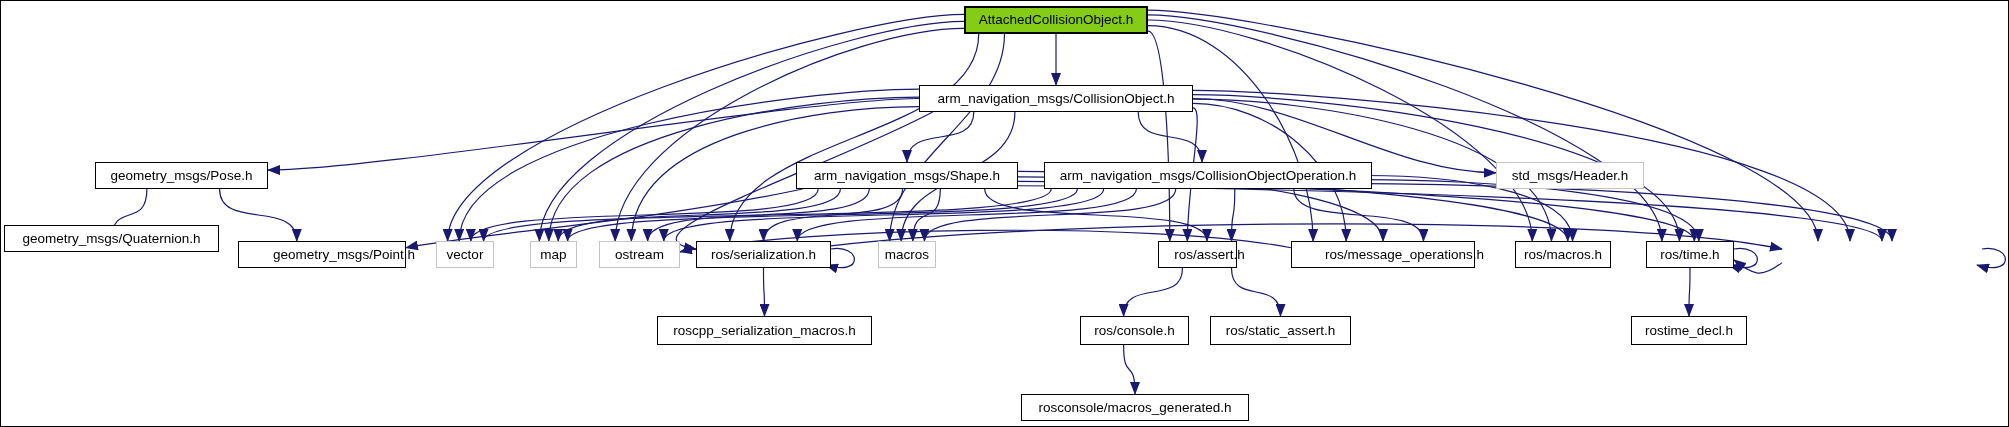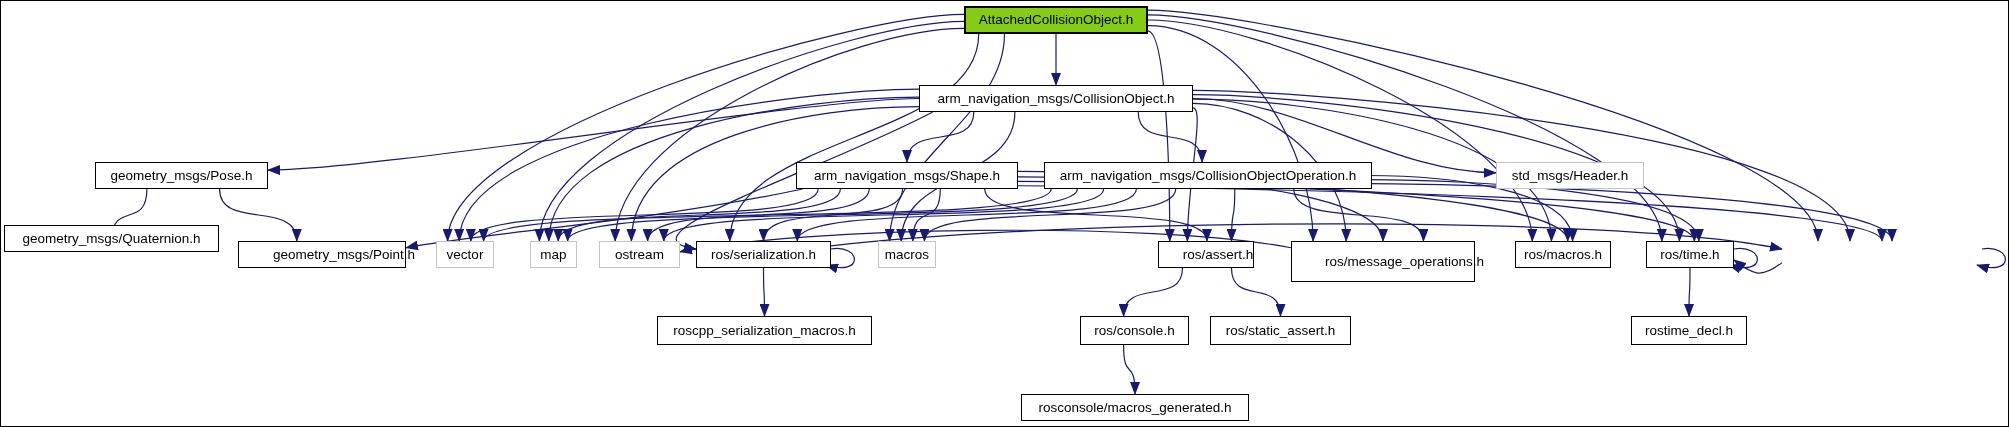--- a/index.html
+++ b/index.html
@@ -108,22 +108,22 @@
     <div class="node" style="left: 795px; top: 161px; width: 222px; height: 27px;">arm_navigation_msgs/Shape.h</div>
     <div class="node" style="left: 1037px; top: 161px; width: 328px; height: 27px; margin-left: 6px;">arm_navigation_msgs/CollisionObjectOperation.h</div>
     <div class="node gray" style="left: 1495px; top: 161px; width: 148px; height: 27px;">std_msgs/Header.h</div>
     <div class="node" style="left: 3px; top: 224px; width: 215px; height: 27px;">geometry_msgs/Quaternion.h</div>
     <div class="node" style="left: 237px; top: 240px; width: 168px; height: 27px; padding-left: 44px;">geometry_msgs/Point.h</div>
     <div class="node gray" style="left: 435px; top: 240px; width: 58px; height: 27px;">vector</div>
     <div class="node gray" style="left: 529px; top: 240px; width: 47px; height: 27px;">map</div>
     <div class="node gray" style="left: 598px; top: 240px; width: 81px; height: 27px;">ostream</div>
     <div class="node" style="left: 695px; top: 240px; width: 135px; height: 27px;">ros/serialization.h</div>
     <div class="node gray" style="left: 877px; top: 240px; width: 58px; height: 27px;">macros</div>
-    <div class="node" style="left: 1157px; top: 240px; width: 96px; height: 27px; padding-left: 24px;">ros/assert.h</div>
-    <div class="node" style="left: 1290px; top: 240px; width: 184px; height: 41px; padding-left: 43px;">ros/message_operations.h</div>
+    <div class="node" style="left: 1157px; top: 240px; width: 79px; height: 27px; padding-left: 24px;">ros/assert.h</div>
+    <div class="node" style="left: 1290px; top: 240px; width: 184px; height: 27px; padding-left: 43px;">ros/message_operations.h</div>
     <div class="node" style="left: 1514px; top: 240px; width: 96px; height: 27px;">ros/macros.h</div>
     <div class="node" style="left: 1645px; top: 240px; width: 88px; height: 27px;">ros/time.h</div>
     <div class="node" style="left: 656px; top: 315px; width: 215px; height: 29px;">roscpp_serialization_macros.h</div>
     <div class="node" style="left: 1079px; top: 315px; width: 109px; height: 29px;">ros/console.h</div>
     <div class="node" style="left: 1209px; top: 315px; width: 141px; height: 29px;">ros/static_assert.h</div>
     <div class="node" style="left: 1630px; top: 315px; width: 116px; height: 29px;">rostime_decl.h</div>
     <div class="node" style="left: 1020px; top: 393px; width: 228px; height: 27px;">rosconsole/macros_generated.h</div>
   </div>
 
 </body></html>

